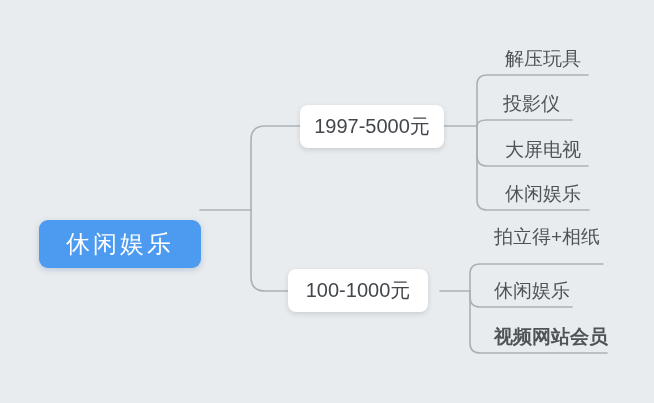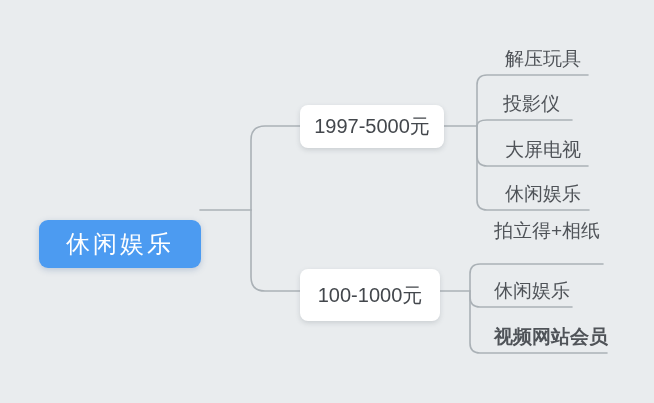--- a/index.html
+++ b/index.html
@@ -52,21 +52,21 @@
     margin-top:38px;
   }
   .branch{
     background:var(--branch-fill);
     color:var(--branch-text);
     border-radius:8px;
     font-size:20px;
     box-shadow:0 2px 5px rgba(95,105,115,0.22);
   }
   .b1{left:300px;top:105px;width:144px;height:43px;}
-  .b2{left:300px;top:269px;width:140px;height:52px;}
+  .b2{left:288px;top:269px;width:140px;height:43px;}
   .leaf{
     position:absolute;
     font-size:19px;
     line-height:22px;
     height:22px;
     color:var(--leaf-text);
     white-space:nowrap;
     z-index:2;
   }
 </style>
@@ -93,17 +93,17 @@
 
   <div class="node branch b1">1997-5000元</div>
 
   <div class="node branch b2">100-1000元</div>
 
   <div id="leaves">
       <div class="leaf" style="left: 505px; top: 48px;">解压玩具</div>
       <div class="leaf" style="left: 503px; top: 93px;">投影仪</div>
       <div class="leaf" style="left: 505px; top: 139px;">大屏电视</div>
       <div class="leaf" style="left: 505px; top: 183px;">休闲娱乐</div>
-      <div class="leaf" style="left: 494px; top: 220px;">拍立得+相纸</div>
+      <div class="leaf" style="left: 494px; top: 226px;">拍立得+相纸</div>
       <div class="leaf" style="left: 494px; top: 280px;">休闲娱乐</div>
       <div class="leaf" style="left: 494px; top: 326px; font-weight: bold;">视频网站会员</div>
     </div>
 </div>
 
 </body></html>

